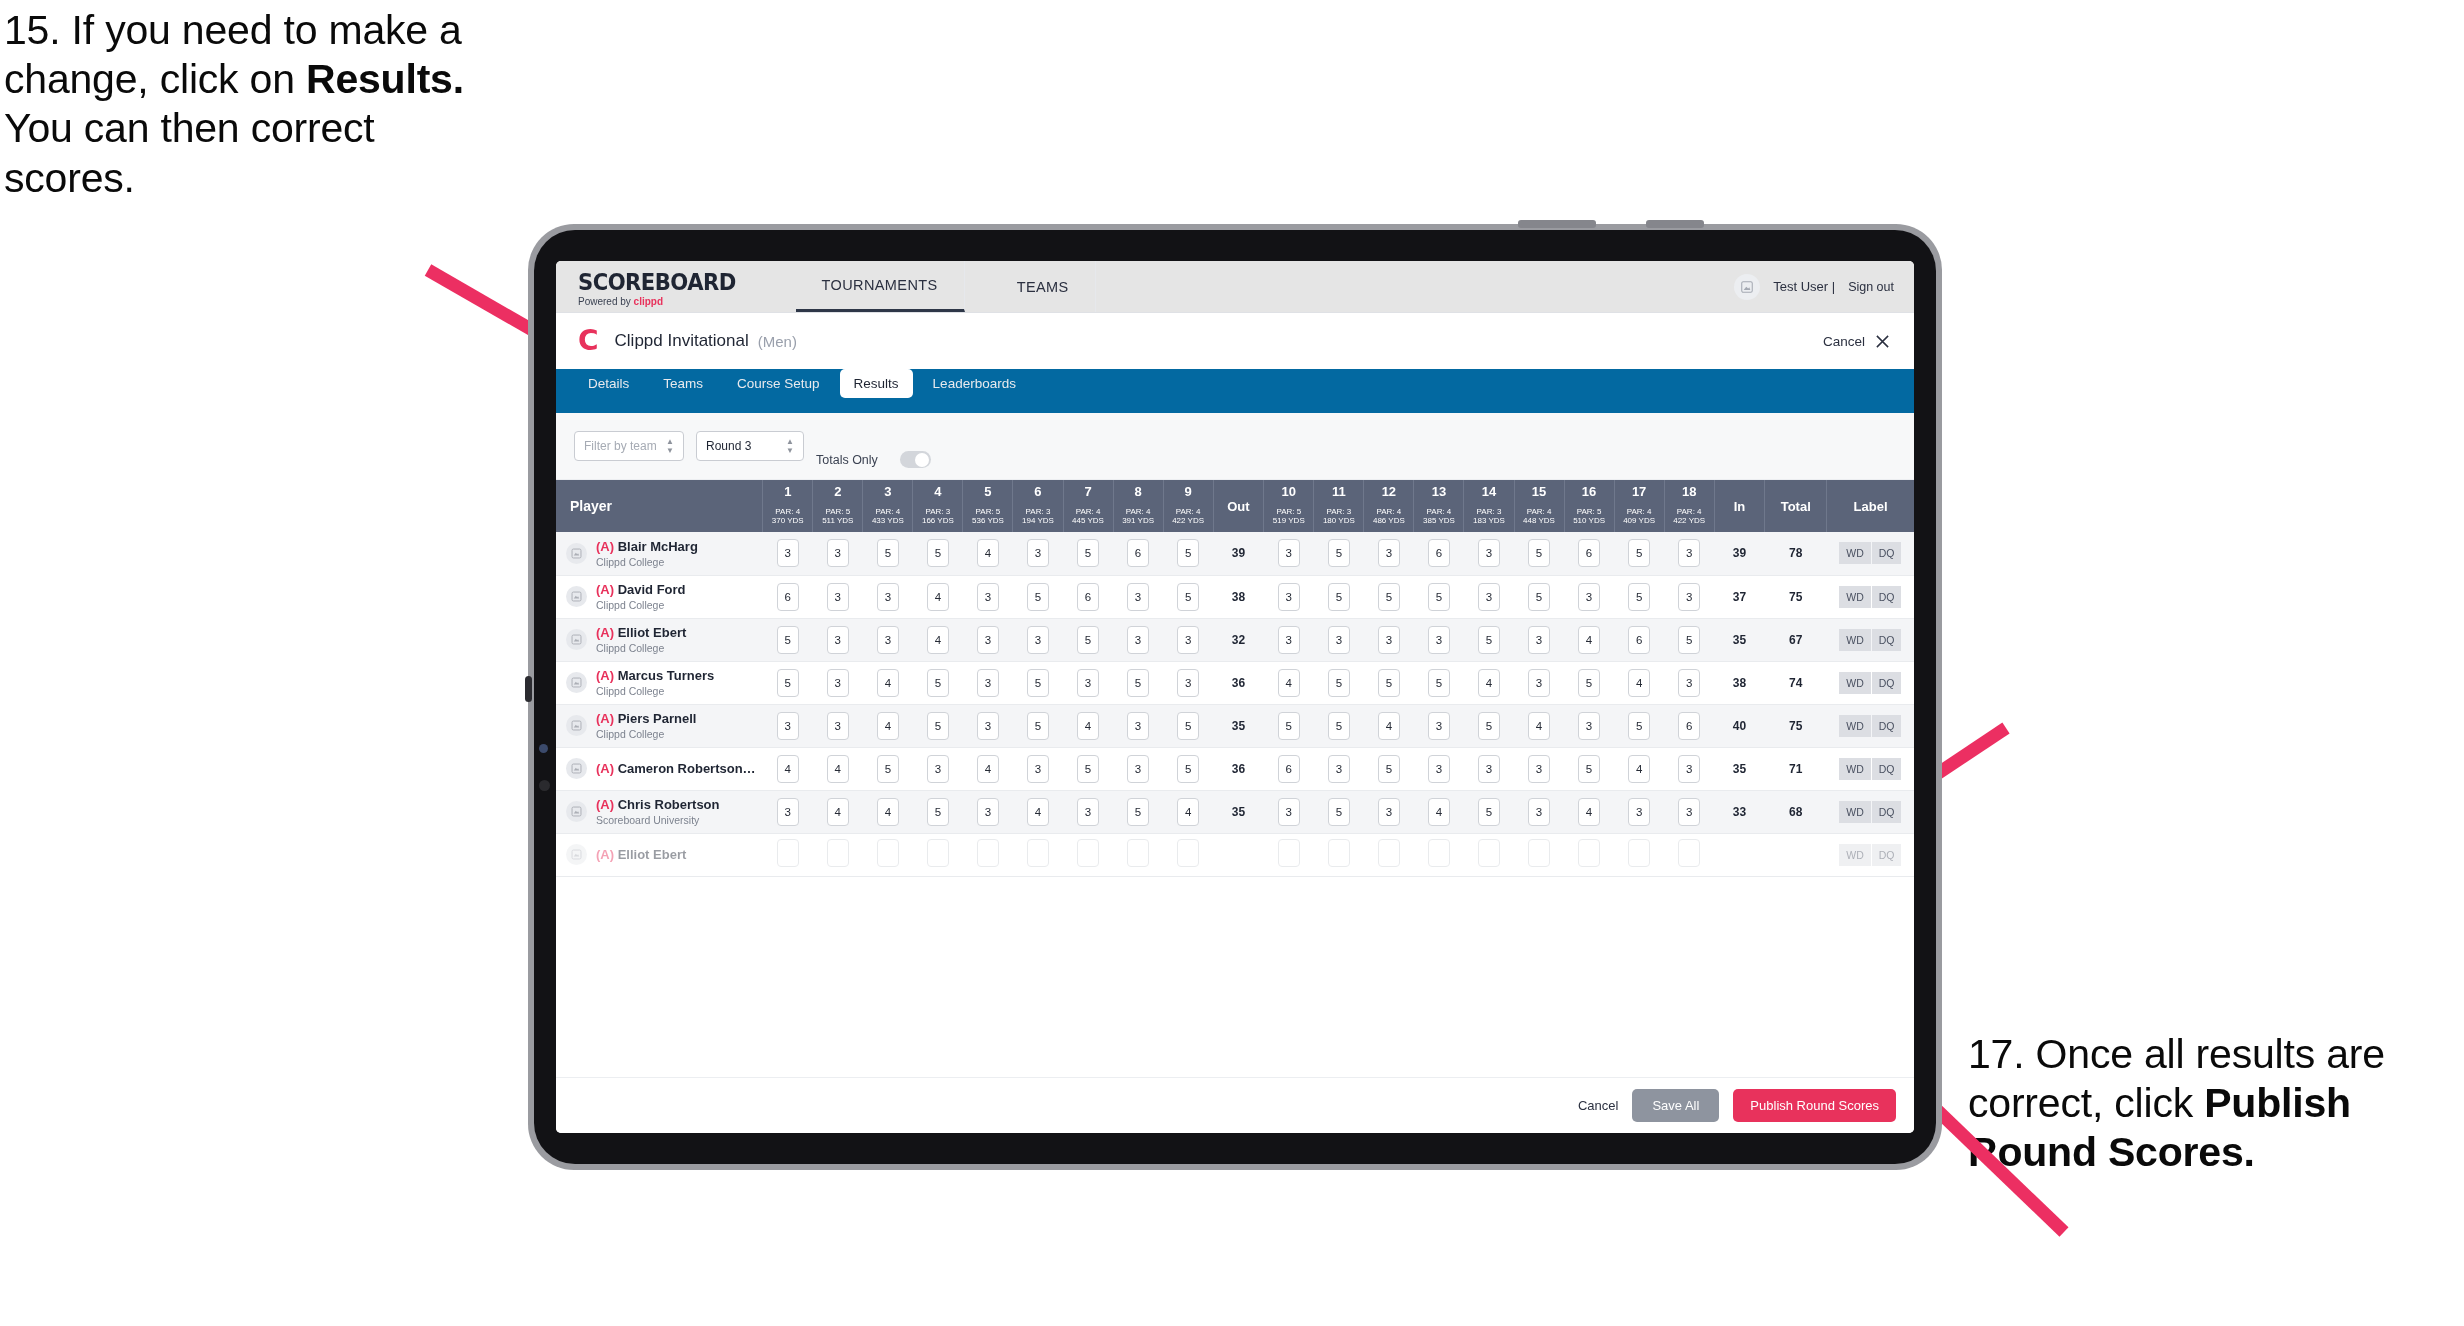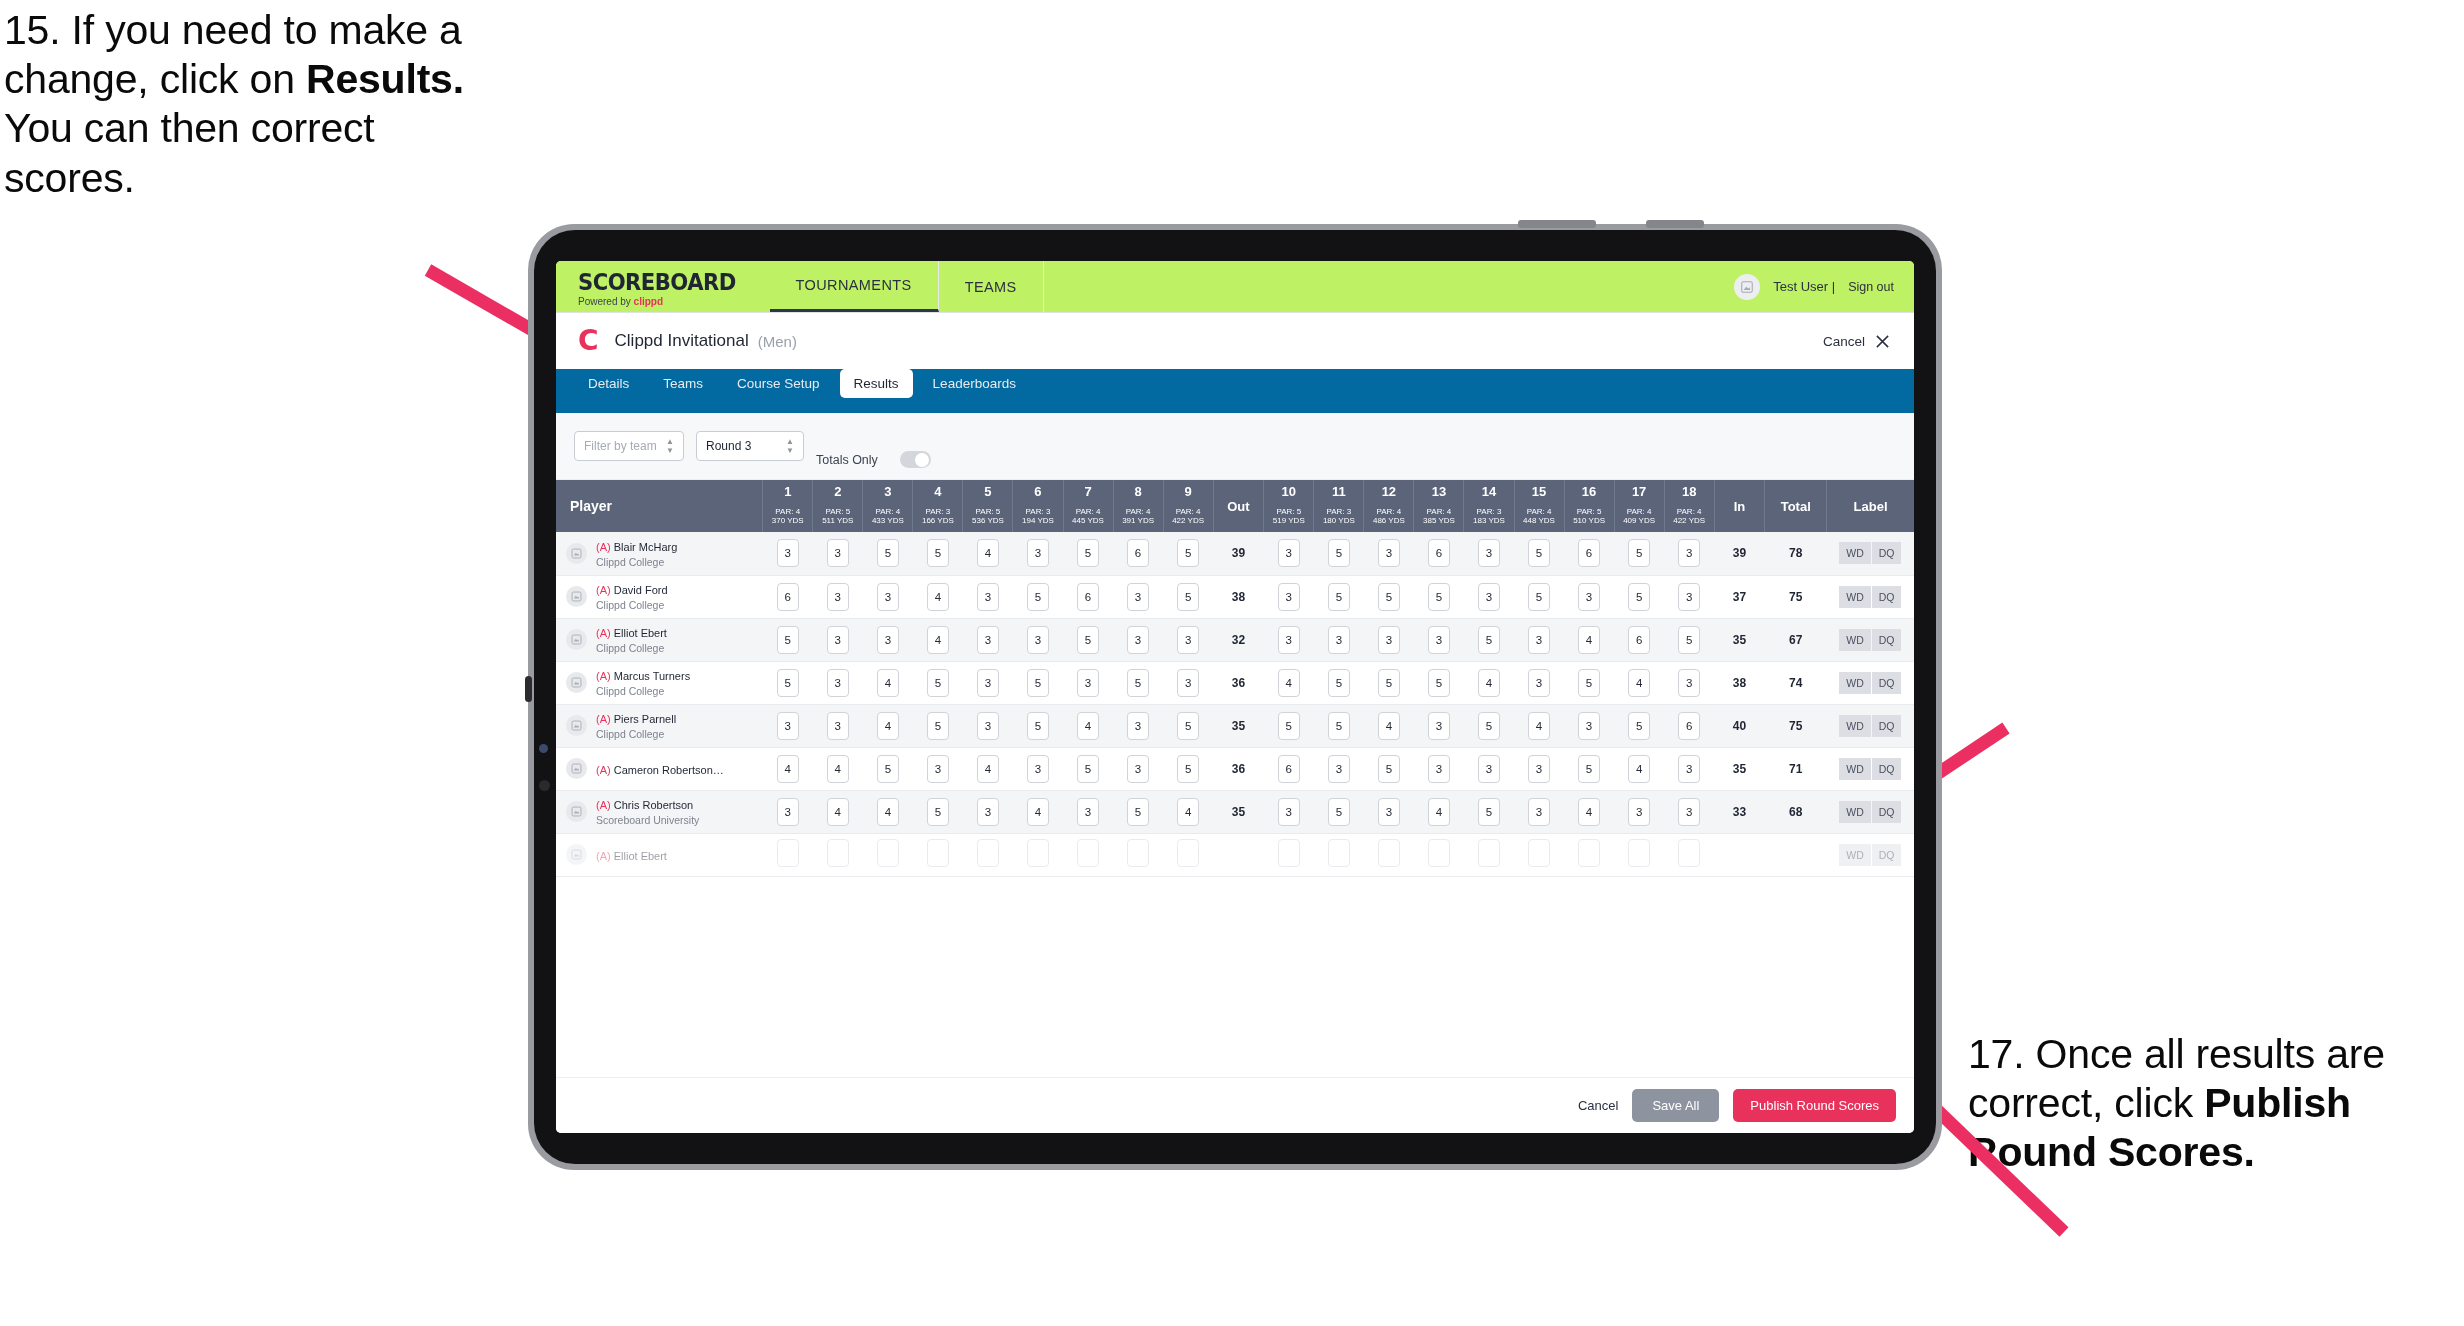--- a/index.html
+++ b/index.html
@@ -53,22 +53,22 @@
   #btn-top2 { left: 1118px; top: -4px; width: 58px; height: 8px; }
   #cam { position: absolute; left: -3px; top: 452px; width: 7px; height: 26px;
          background: #2b2b30; border-radius: 4px; }
   #dot1 { position: absolute; left: 11px; top: 520px; width: 9px; height: 9px;
           border-radius: 50%; background: #3b4a6b; }
   #dot2 { position: absolute; left: 11px; top: 556px; width: 11px; height: 11px;
           border-radius: 50%; background: #2a2a2e; }
 
   
   #topbar {
-    height: 52px; background: #bef264; border-bottom: 1px solid #dfe1e5;
-    display: flex; align-items: stretch; flex: 0 0 auto;
+    height: 52px; background: #e5e5e5; border-bottom: 1px solid #dfe1e5;
+    display: flex; align-items: stretch; flex: 0 0 auto; gap: 26px;
   }
   #brand { padding: 4px 20px 0 22px; display: flex; flex-direction: column;
            justify-content: center; }
   #brand-name {
     font-family: "DejaVu Sans", sans-serif;
     font-weight: 700; font-size: 23px; letter-spacing: -0.6px;
     color: #1f2533; line-height: 1;
     transform: scaleX(0.92); transform-origin: left center;
   }
   #brand-sub { font-size: 10px; color: #3b4252; margin-top: 3px; line-height: 1; }
@@ -151,21 +151,21 @@
   tbody tr:nth-child(odd)  { background: #f4f5f7; }
   tbody tr:nth-child(even) { background: #ffffff; }
   tbody td { border-bottom: 1px solid #e9ebee; text-align: center;
              vertical-align: middle; }
   td.c-player { text-align: left; padding-left: 10px; }
   .pcell { display: flex; align-items: center; gap: 9px; }
   .pico { width: 21px; height: 21px; border-radius: 50%; background: #e7e9ed;
           flex: 0 0 auto; display: flex; align-items: center;
           justify-content: center; cursor: pointer; }
   .pico svg { opacity: .5; }
-  .pname { font-size: 11px; font-weight: 400; color: #1f2533; line-height: 1.25; }
+  .pname { font-size: 13px; font-weight: 700; color: #1f2533; line-height: 1.25; }
   .pname .a { color: #e8325c; }
   .pteam { font-size: 10.5px; color: #7d838f; line-height: 1.3; margin-top: 1px; }
   .sbox { width: 22px; height: 28px; border: 1px solid #d0d3d8; border-radius: 4px;
           background: #fff; font-size: 11.5px; color: #262b36; text-align: center;
           font-family: inherit; padding: 0; display: inline-block;
           line-height: 26px; cursor: text; }
   td.c-sum { font-size: 12px; font-weight: 700; color: #1f2533; }
   td.c-total { font-size: 12px; font-weight: 700; color: #1f2533; }
   td.c-label { padding: 0 4px; }
   .lbl-wrap { display: flex; gap: 1px; justify-content: center; }

